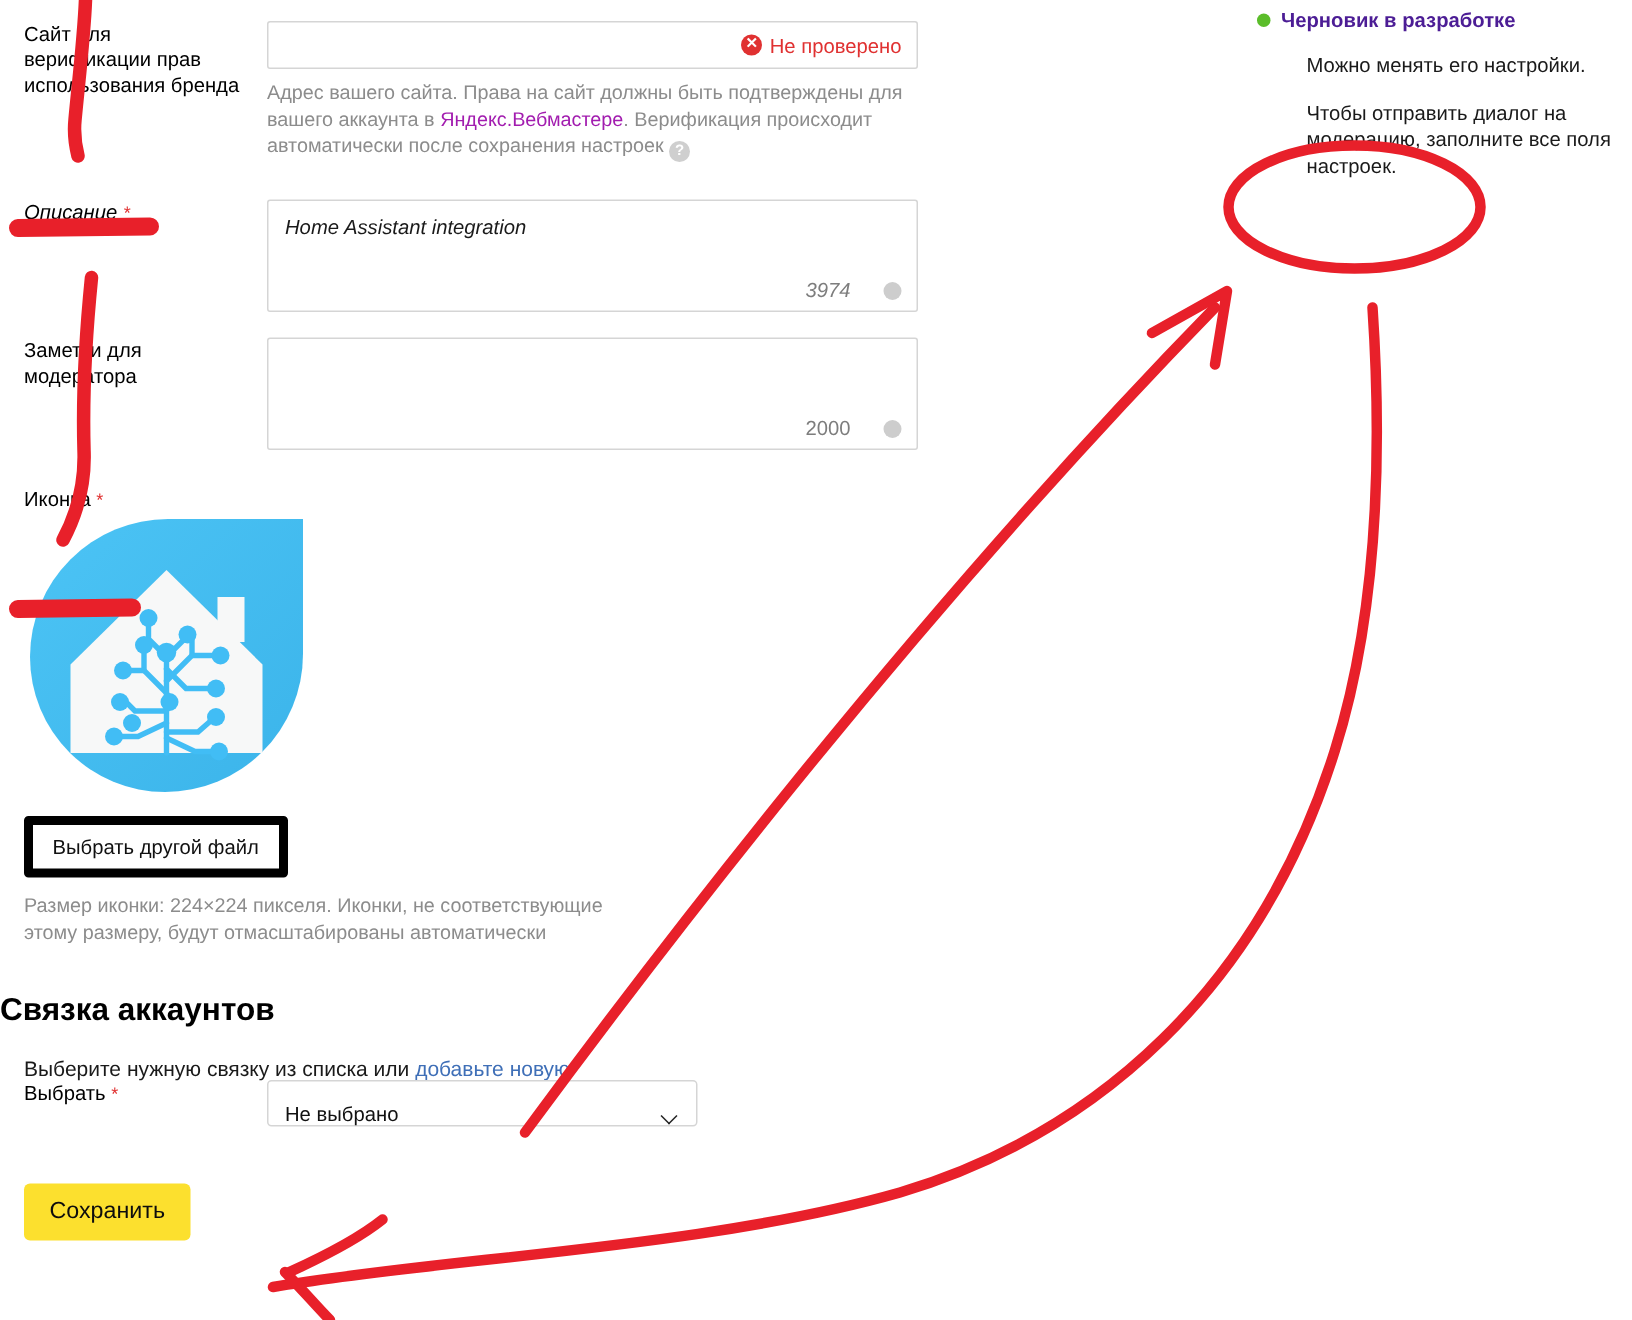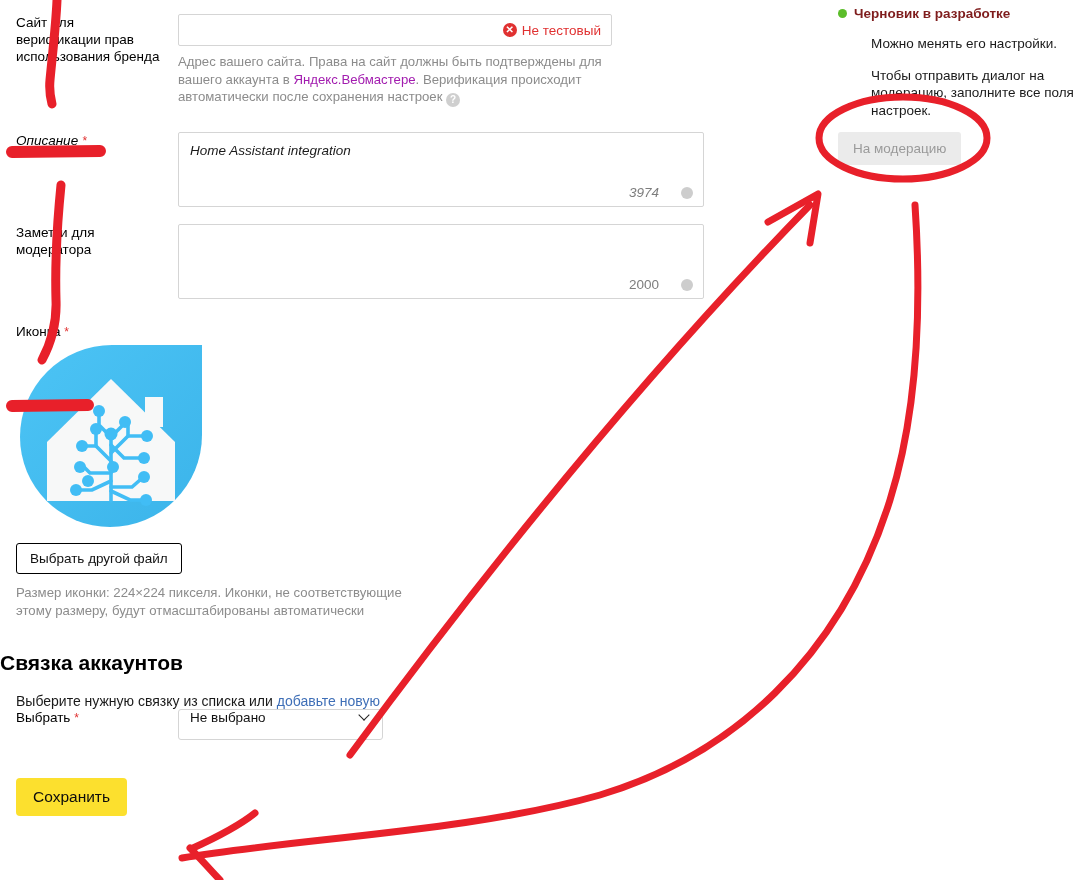--- a/index.html
+++ b/index.html
@@ -83,21 +83,21 @@
     color: #fff;
     font-size: 10px;
     line-height: 14px;
     text-align: center;
     font-weight: bold;
     vertical-align: -2px;
   }
 
   .textarea {
     box-sizing: border-box;
-    width: 526px;
+    width: 434px;
     height: 75px;
     border: 1px solid #d5d5d5;
     border-radius: 2px;
     background: #fff;
     position: relative;
     padding: 9px 11px;
     font-size: 13.5px;
     color: #1a1a1a;
     line-height: 17px;
   }
@@ -116,21 +116,21 @@
     background: #cdcdcd;
     display: inline-block;
   }
 
   
   .icon-wrap { width: 190px; height: 190px; }
 
   .btn-file {
     display: inline-block;
     padding: 7px 13px;
-    border: 1px solid #000000;
+    border: 6px solid #000000;
     border-radius: 3px;
     background: #fff;
     font-size: 13.5px;
     color: #111;
     cursor: pointer;
   }
 
   
   .section-title {
     font-size: 21px;
@@ -139,27 +139,27 @@
   }
   .section-sub {
     font-size: 14px;
     color: #1a1a1a;
     margin-left: 16px;
   }
   .section-sub a { color: #3f6fb7; text-decoration: none; }
 
   .select {
     box-sizing: border-box;
-    width: 205px;
+    width: 287px;
     height: 31px;
     border: 1px solid #d5d5d5;
     border-radius: 3px;
     background: #fff;
     display: flex;
-    align-items: flex-start;
+    align-items: flex-end;
     justify-content: space-between;
     padding: 0 11px;
     font-size: 13.5px;
     color: #111;
     cursor: pointer;
   }
   .chev { width: 11px; height: 11px; position: relative; }
   .chev:before {
     content: "";
     position: absolute;
@@ -183,21 +183,21 @@
   }
 
   
   .side { position: absolute; left: 838px; top: 0; width: 236px; }
   .status-line {
     display: flex;
     align-items: center;
     gap: 7px;
     font-size: 13.5px;
     font-weight: bold;
-    color: #7f1d1d;
+    color: #4c1d95;
   }
   .dot { width: 9px; height: 9px; border-radius: 50%; background: #5bbd2a; display: inline-block; }
   .side-p { font-size: 13.5px; color: #1a1a1a; line-height: 17.5px; margin-top: 14px; margin-left: 33px; }
   .btn-mod {
     margin-top: 13px;
     display: inline-block;
     background: #ebebeb;
     border: none;
     border-radius: 3px;
     padding: 9px 15px;
@@ -221,21 +221,21 @@
 <div class="page">
 
   <div class="form-col">
 
     <div class="row" style="top:14px;">
       <div class="label">Сайт для верификации прав использования бренда</div>
       <div class="field">
         <div class="text-input">
           <span class="verify-state">
             <span class="err-icon">✕</span>
-            <span>Не тестовый</span>
+            <span>Не проверено</span>
           </span>
         </div>
         <div class="hint">
           <span>Адрес вашего сайта. Права на сайт должны быть подтверждены для вашего аккаунта в </span><a href="#">Яндекс.Вебмастере</a><span>. Верификация происходит автоматически после сохранения настроек </span><span class="qmark">?</span>
         </div>
       </div>
     </div>
 
     <div class="row" style="top:39px;font-style:italic;">
       <div class="label">
@@ -353,21 +353,20 @@
 
   </div>
 
   <div class="side">
     <div class="status-line" style="margin-top:6px;">
       <span class="dot"></span>
       <span>Черновик в разработке</span>
     </div>
     <div class="side-p">Можно менять его настройки.</div>
     <div class="side-p">Чтобы отправить диалог на модерацию, заполните все поля настроек.</div>
-    <button class="btn-mod">На модерацию</button>
   </div>
 
   <svg class="annot" viewBox="0 0 1088 880">
     <g fill="none" stroke="#e8202a" stroke-linecap="round" stroke-linejoin="round">
 
       <path d="M57 0 C56 25, 52 58, 50 80 C49 90, 50 96, 52 104" stroke-width="9"></path>
 
       <path d="M12 152 L100 151" stroke-width="12"></path>
 
       <path d="M61 185 C57 225, 55 265, 56 300 C57 325, 50 345, 42 360" stroke-width="9"></path>

